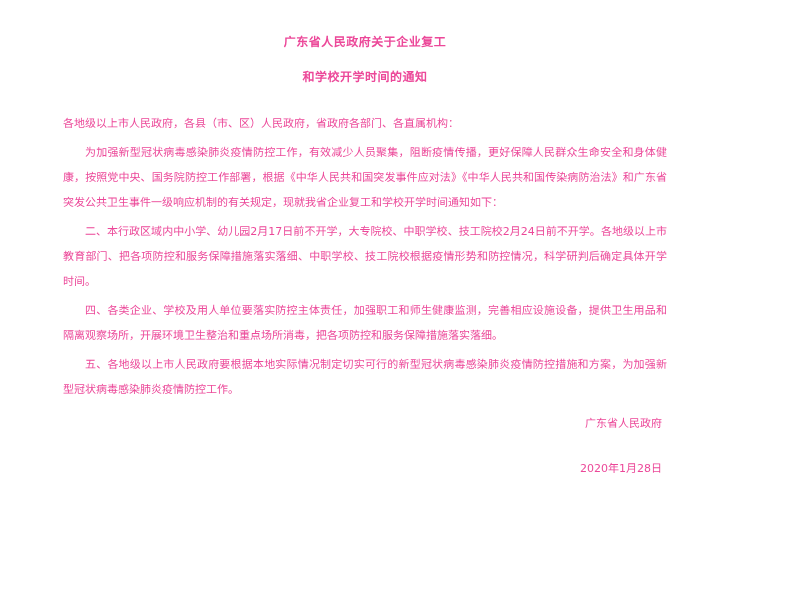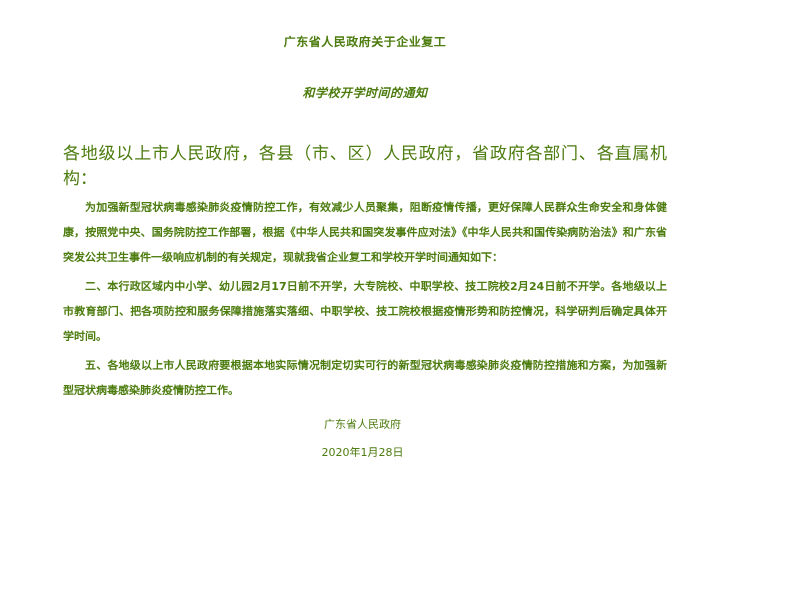--- a/index.html
+++ b/index.html
@@ -9,76 +9,76 @@
     height: 608px;
     background: #ffffff;
     overflow: hidden;
     font-family: "DejaVu Sans", sans-serif;
   }
   .page {
     width: 729px;
     height: 608px;
     padding: 28px 62px 0 63px;
     background: #ffffff;
-    color: #4d7c0f;
+    color: #ec4899;
   }
   .doc-title {
     margin: 0;
     text-align: center;
     font-size: 12px;
     font-weight: bold;
     line-height: 15px;
     letter-spacing: 0.5px;
   }
   .doc-title.first { margin-top: 7px; }
-  .doc-title.second { margin-top: 36px; font-style: italic; }
+  .doc-title.second { margin-top: 20px; }
   .addressee {
-    margin: 40px 0 0 0;
-    font-size: 17px;
+    margin: 26px 0 0 0;
+    font-size: 11px;
     line-height: 25px;
     text-align: justify;
   }
   .para {
     margin: 4px 0 0 0;
     font-size: 11px;
     line-height: 25px;
     text-indent: 2em;
     text-align: justify;
     word-break: break-all;
-    font-weight: bold;
   }
   .signature-block {
     margin-top: 9px;
     padding-right: 5px;
-    text-align: center;
+    text-align: right;
   }
   .signature-line {
     margin: 0;
     font-size: 11px;
     line-height: 25px;
   }
-  .signature-line.date { margin-top: 3px; }
+  .signature-line.date { margin-top: 20px; }
 </style>
 </head>
 <body>
 
 <div class="page">
 
   <h1 class="doc-title first">广东省人民政府关于企业复工</h1>
 
   <h1 class="doc-title second">和学校开学时间的通知</h1>
 
   <p class="addressee">各地级以上市人民政府，各县（市、区）人民政府，省政府各部门、各直属机构：</p>
 
   <p class="para">为加强新型冠状病毒感染肺炎疫情防控工作，有效减少人员聚集，阻断疫情传播，更好保障人民群众生命安全和身体健康，按照党中央、国务院防控工作部署，根据《中华人民共和国突发事件应对法》《中华人民共和国传染病防治法》和广东省突发公共卫生事件一级响应机制的有关规定，现就我省企业复工和学校开学时间通知如下：</p>
 
 
   <p class="para">二、本行政区域内中小学、幼儿园2月17日前不开学，大专院校、中职学校、技工院校2月24日前不开学。各地级以上市教育部门、把各项防控和服务保障措施落实落细、中职学校、技工院校根据疫情形势和防控情况，科学研判后确定具体开学时间。</p>
 
 
+  <p class="para">四、各类企业、学校及用人单位要落实防控主体责任，加强职工和师生健康监测，完善相应设施设备，提供卫生用品和隔离观察场所，开展环境卫生整治和重点场所消毒，把各项防控和服务保障措施落实落细。</p>
 
   <p class="para">五、各地级以上市人民政府要根据本地实际情况制定切实可行的新型冠状病毒感染肺炎疫情防控措施和方案，为加强新型冠状病毒感染肺炎疫情防控工作。</p>
 
   <div class="signature-block">
     <p class="signature-line">广东省人民政府</p>
     <p class="signature-line date">2020年1月28日</p>
   </div>
 
 </div>
 

